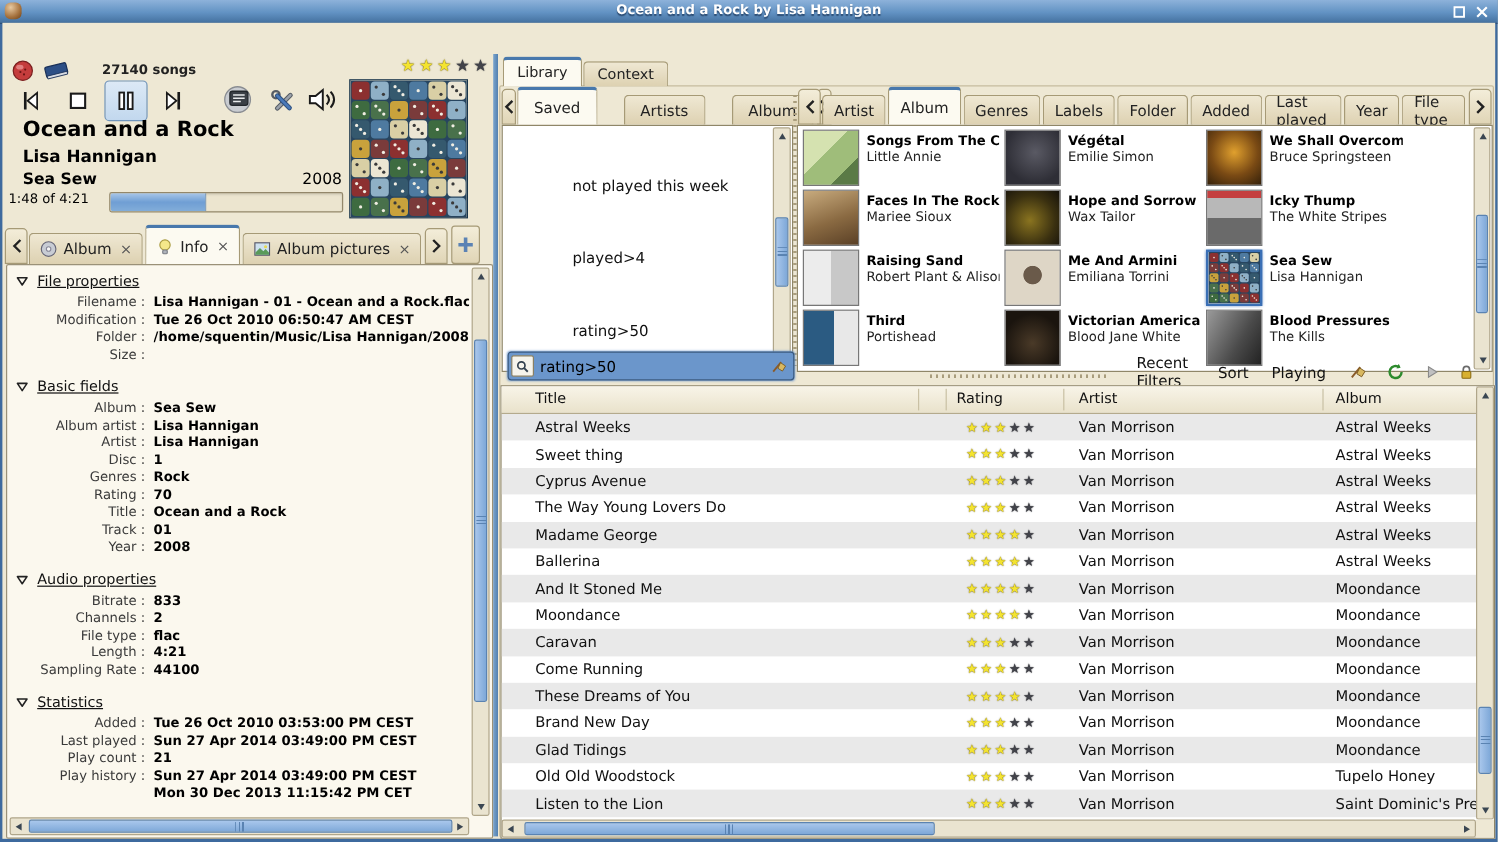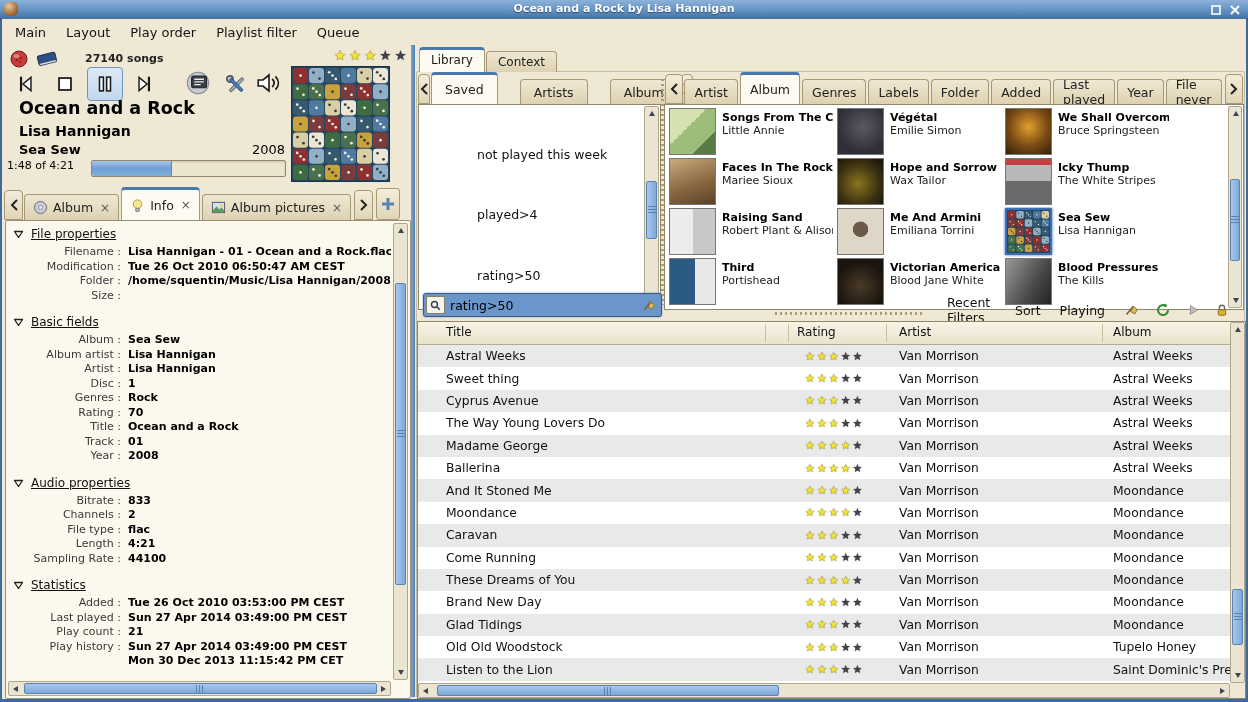--- a/index.html
+++ b/index.html
@@ -163,27 +163,20 @@
   <div id="tb-close" class="tb-btn">
     <svg width="10" height="10">
         <path d="M1 1l8 8M9 1l-8 8" stroke="#fff" stroke-width="1.8"></path>
       </svg>
   </div>
 </div>
 
 <div id="content">
 
   <div id="left-pane">
-    <div id="menu-bar">
-        <div class="menu-item">Main</div>
-        <div class="menu-item">Layout</div>
-        <div class="menu-item">Play order</div>
-        <div class="menu-item">Playlist filter</div>
-        <div class="menu-item">Queue</div>
-      </div>
 
     <div id="icon-berry">
       <svg width="20" height="20">
           <circle cx="10" cy="11" r="8" fill="#c43c3c" stroke="#7a1f1f"></circle>
           <ellipse cx="7.5" cy="8" rx="3" ry="2" fill="#e89090" opacity="0.8"></ellipse>
           <circle cx="8" cy="12" r="0.9" fill="#6a1515"></circle>
           <circle cx="12" cy="10" r="0.9" fill="#6a1515"></circle>
           <circle cx="11" cy="14" r="0.9" fill="#6a1515"></circle>
         </svg>
     </div>
@@ -689,21 +682,21 @@
           </div>
         <div id="browser-tabs" style="display:flex;align-items:flex-end;flex:1;">
             <div class="ptab" style="padding: 0px 9px;">Artist</div>
             <div class="ptab active" style="padding: 0px 9px;">Album</div>
             <div class="ptab" style="padding: 0px 9px;">Genres</div>
             <div class="ptab" style="padding: 0px 9px;">Labels</div>
             <div class="ptab" style="padding: 0px 9px;">Folder</div>
             <div class="ptab" style="padding: 0px 9px;">Added</div>
             <div class="ptab" style="padding: 0px 9px;">Last played</div>
             <div class="ptab" style="padding: 0px 9px; text-align: center;">Year</div>
-            <div class="ptab" style="padding: 0px 9px;">File never</div>
+            <div class="ptab" style="padding: 0px 9px;">File type</div>
           </div>
         <div class="tscroll">
             <svg width="10" height="12">
               <path d="M2 1l5 5-5 5" stroke="#222" stroke-width="2" fill="none"></path>
             </svg>
           </div>
       </div>
       <div id="grid-box">
         <div id="album-grid">
             <div class="acell">

